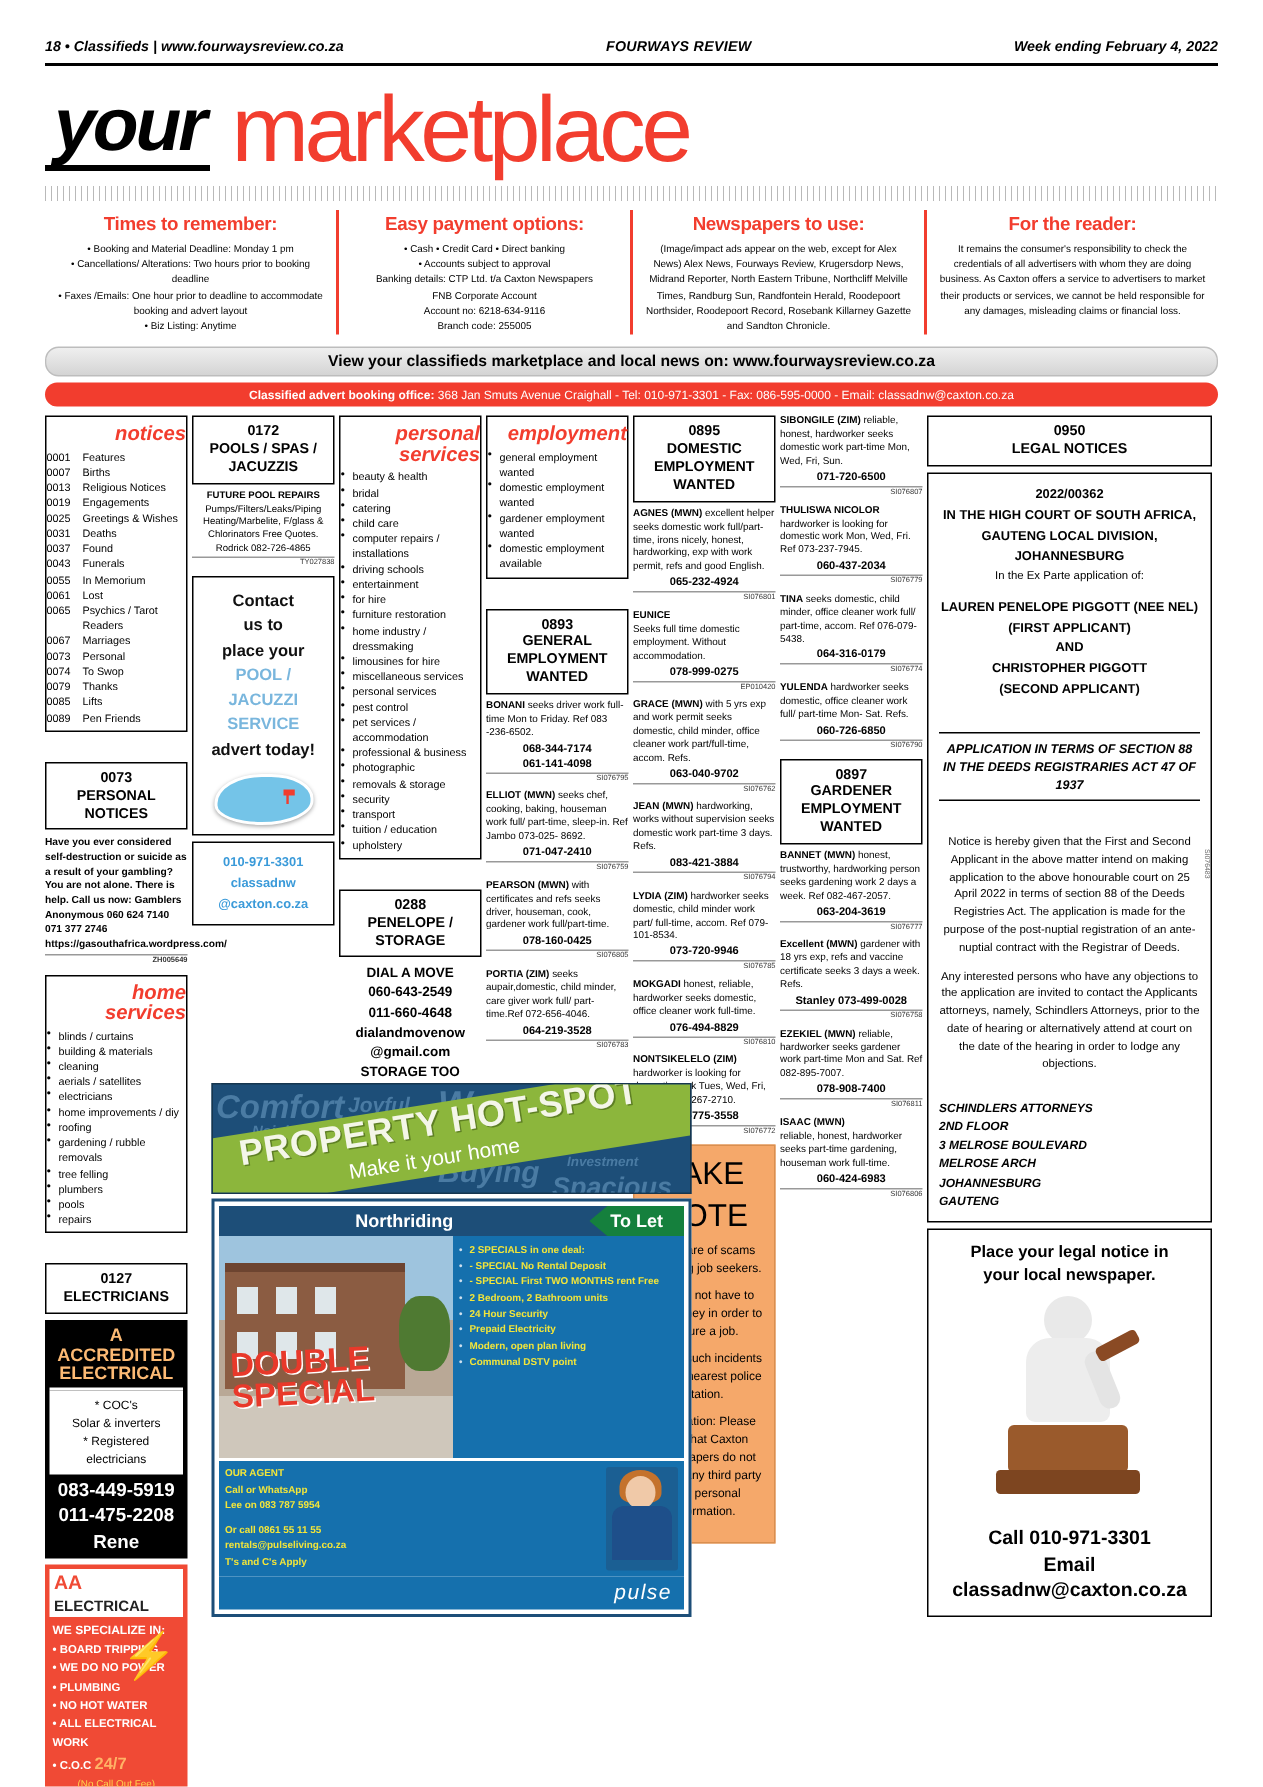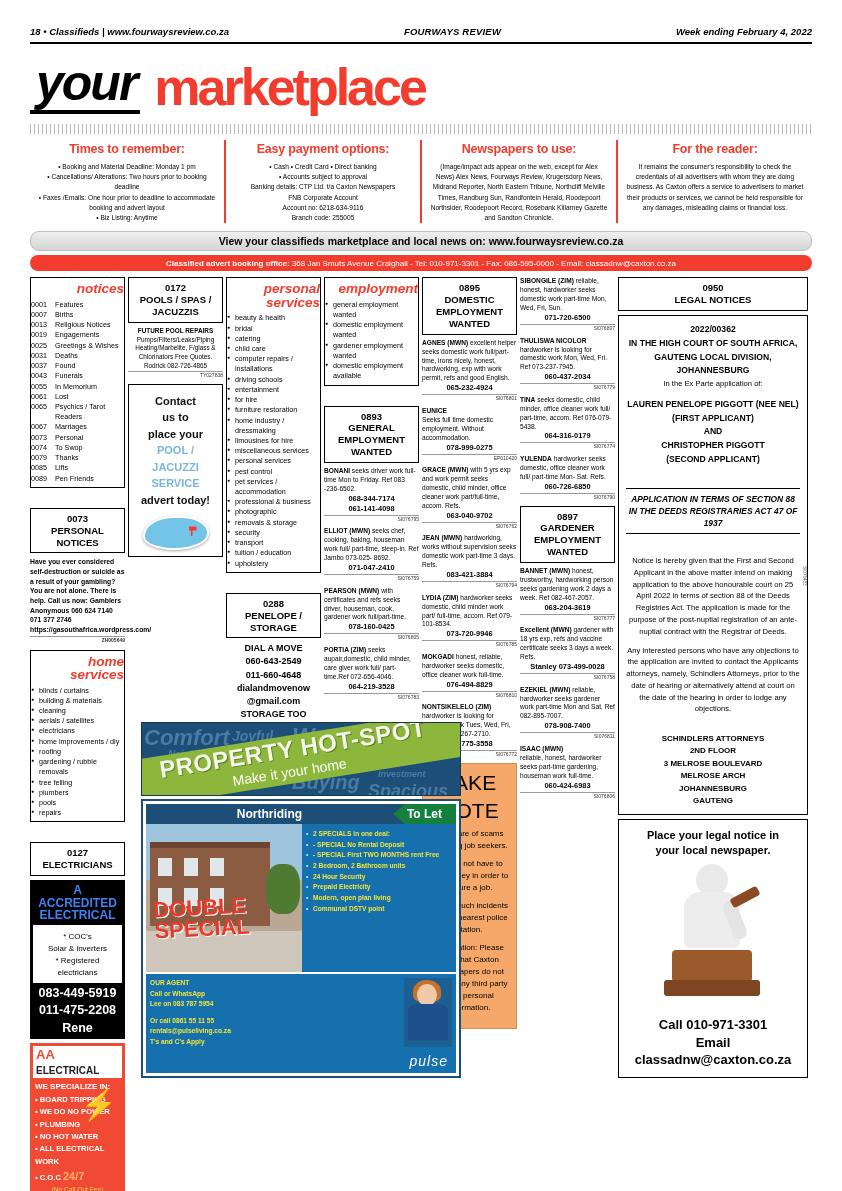--- a/index.html
+++ b/index.html
@@ -5,21 +5,21 @@
   html,body{margin:0;padding:0;background:#fff;}
   body{width:842px;height:1191px;font-family:"Liberation Sans",sans-serif;color:#000;position:relative;overflow:hidden;}
   .page{position:relative;width:842px;height:1191px;box-sizing:border-box;padding:0 30px;}
   
   .topbar{display:flex;justify-content:space-between;align-items:baseline;font-size:9.5px;font-weight:bold;font-style:italic;padding-top:26px;}
   .topbar .mid{font-style:italic;letter-spacing:.2px;}
   .hr-black{border-top:2px solid #000;margin-top:5px;}
   
   .masthead{position:relative;height:78px;margin-top:4px;display:flex;align-items:center;}
   .your{font-style:italic;font-weight:bold;font-size:50px;letter-spacing:-2px;border-bottom:4px solid #000;line-height:.95;padding:0 4px 2px 6px;}
-  .marketplace{font-weight:bold;font-size:52px;color:#f23d2e;letter-spacing:-3px;line-height:.9;margin-left:14px;}
+  .marketplace{font-weight:normal;font-size:62px;color:#f23d2e;letter-spacing:-3px;line-height:.9;margin-left:14px;}
   .ruler{height:10px;background:repeating-linear-gradient(to right,#b9b9b9 0 1px,transparent 1px 4px);margin-top:-2px;}
   
   .info-row{display:flex;margin-top:6px;}
   .info-col{flex:1;padding:0 8px;text-align:center;position:relative;}
   .info-col + .info-col{border-left:2.5px solid #f23d2e;}
   .info-col h3{color:#f23d2e;font-size:12.5px;margin:2px 0 6px;letter-spacing:-.2px;}
   .info-col p{font-size:6.6px;line-height:1.55;margin:0;}
   
   .grey-bar{margin-top:8px;background:linear-gradient(#efefef,#d4d4d4);border:1px solid #bdbdbd;border-radius:9px;text-align:center;font-size:10.5px;font-weight:bold;padding:3px 0;}
   .red-bar{margin-top:4px;background:#f23d2e;border-radius:9px;text-align:center;color:#fff;font-size:8px;padding:3.5px 0;}
@@ -43,21 +43,21 @@
   .nm{font-weight:bold;}
   
   .pool-ad{border:1.4px solid #000;text-align:center;padding:8px 4px 4px;margin-bottom:4px;}
   .pool-ad .l1{font-weight:bold;font-size:11px;line-height:1.5;color:#111;}
   .pool-ad .l2{font-weight:bold;font-size:11px;line-height:1.5;color:#79b6dd;}
   .pool-shape{width:62px;height:30px;margin:8px auto 2px;background:#74c4e8;border:2px solid #fff;border-radius:50% 45% 55% 50%/60% 50% 50% 40%;box-shadow:0 1px 3px rgba(0,0,0,.35);position:relative;}
   .pool-shape:after{content:"";position:absolute;right:10px;top:8px;width:8px;height:10px;background:#f23d2e;clip-path:polygon(0 0,100% 0,100% 40%,50% 40%,50% 100%,30% 100%,30% 40%,0 40%);}
   .contact-box{border:1.4px solid #000;text-align:center;padding:6px 2px;font-size:8.6px;line-height:1.6;color:#3a9ad9;font-weight:bold;margin-bottom:4px;}
   
   .aa-black{background:#000;color:#fff;text-align:center;padding:4px 3px;margin-bottom:4px;position:relative;}
-  .aa-black .t{background:#000;color:#3b82f6;font-weight:bold;font-size:12px;line-height:1.05;border-bottom:2px solid #fff;padding-bottom:3px;}
+  .aa-black .t{background:#000;color:#fdba74;font-weight:bold;font-size:12px;line-height:1.05;border-bottom:2px solid #fff;padding-bottom:3px;}
   .aa-black .body{background:#fff;color:#000;font-size:8px;line-height:1.5;padding:4px 2px;}
   .aa-black .ph{font-weight:bold;font-size:12.5px;line-height:1.15;padding-top:3px;}
   .aa-red{background:#f04a35;color:#fff;padding:3px;margin-bottom:4px;}
   .aa-red .hd{background:#fff;color:#f04a35;font-weight:bold;font-size:13px;padding:1px 3px;}
   .aa-red .hd em{color:#222;font-style:normal;font-size:10px;font-weight:bold;}
   .aa-red ul{list-style:none;margin:3px 0 0;padding:0 0 0 2px;font-size:7.6px;font-weight:bold;line-height:1.62;position:relative;}
   .aa-red .bolt{position:absolute;right:4px;top:12px;color:#ffd24d;font-size:30px;line-height:.8;}
   .aa-red .o247{color:#ffb366;font-weight:bold;font-size:11px;}
   .aa-red .nf{color:#ffd24d;font-size:6.6px;text-align:center;}
   .aa-red .ph{font-weight:bold;font-size:13px;line-height:1.1;text-align:center;padding-top:2px;}
@@ -90,21 +90,21 @@
   .pulse{background:#1570ad;color:#fff;text-align:right;font-style:italic;font-size:14px;padding:2px 8px 4px;letter-spacing:1px;}
   
   .take-note{background:#f5a86a;border:1px solid #d98f50;padding:8px 6px;text-align:center;}
   .take-note .t{font-size:21px;line-height:1.05;margin-bottom:6px;}
   .take-note p{font-size:8px;line-height:1.5;margin:0 0 6px;}
   
   .legal-body{border:1.6px solid #000;padding:7px 7px;font-size:7.6px;line-height:1.55;text-align:center;position:relative;}
   .legal-body .bigc{font-weight:bold;font-size:8.6px;line-height:1.6;}
   .legal-body .rule{border-top:1.6px solid #000;border-bottom:1.6px solid #000;padding:4px 0;margin:21px 0;font-weight:bold;font-size:8.4px;line-height:1.45;font-style:italic;}
   .legal-body p{margin:0 0 7px;}
-  .legal-body .addr{text-align:center;font-weight:bold;font-size:8px;line-height:1.55;}
+  .legal-body .addr{text-align:left;font-weight:bold;font-size:8px;line-height:1.55;font-style:italic;}
   .legal-body .vcode{position:absolute;right:-1px;top:250px;writing-mode:vertical-rl;font-size:4.6px;color:#666;}
   .legal-cta{border:1.6px solid #000;text-align:center;padding:8px 6px;margin-top:4px;}
   .legal-cta .t{font-weight:bold;font-size:11px;line-height:1.35;}
   .legal-cta .ph{font-weight:bold;font-size:13px;line-height:1.35;}
   .judge{height:150px;position:relative;margin:6px auto 2px;width:110px;}
   .judge .head{position:absolute;left:38px;top:0;width:32px;height:32px;background:#e9e9e9;border-radius:50%;}
   .judge .torso{position:absolute;left:26px;top:28px;width:56px;height:56px;background:#ededed;border-radius:16px 16px 6px 6px;}
   .judge .arm{position:absolute;left:70px;top:36px;width:14px;height:40px;background:#e4e4e4;border-radius:7px;transform:rotate(-22deg);}
   .judge .gavel{position:absolute;left:72px;top:28px;width:30px;height:10px;background:#8a4a24;border-radius:3px;transform:rotate(-28deg);}
   .judge .base{position:absolute;left:14px;top:86px;width:80px;height:32px;background:#9a5a2c;border-radius:4px;}
@@ -327,20 +327,25 @@
         <div class="l1">Contact</div>
         <div class="l1">us to</div>
         <div class="l1">place your</div>
         <div class="l2">POOL /</div>
         <div class="l2">JACUZZI</div>
         <div class="l2">SERVICE</div>
         <div class="l1">advert today!</div>
         <div class="pool-shape"></div>
       </div>
 
+      <div class="contact-box">
+        <div>010-971-3301</div>
+        <div>classadnw</div>
+        <div>@caxton.co.za</div>
+      </div>
     </div>
 
     <div class="col">
       <div class="box dir">
         <div class="dir-title">personal</div>
         <div class="dir-title" style="margin-top:-4px">services</div>
         <ul>
           <li>beauty &amp; health</li>
           <li>bridal</li>
           <li>catering</li>

